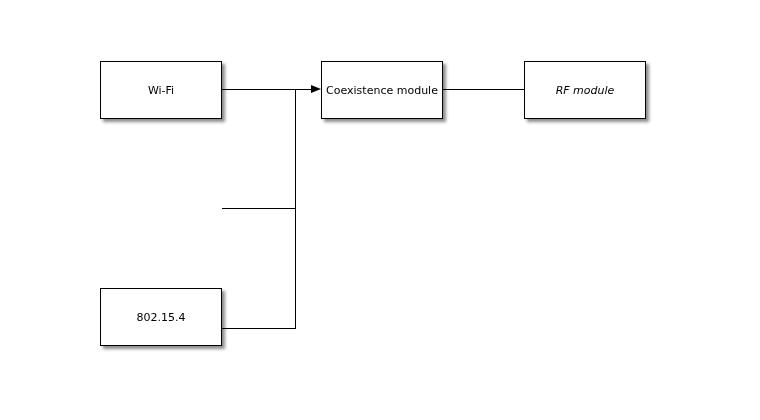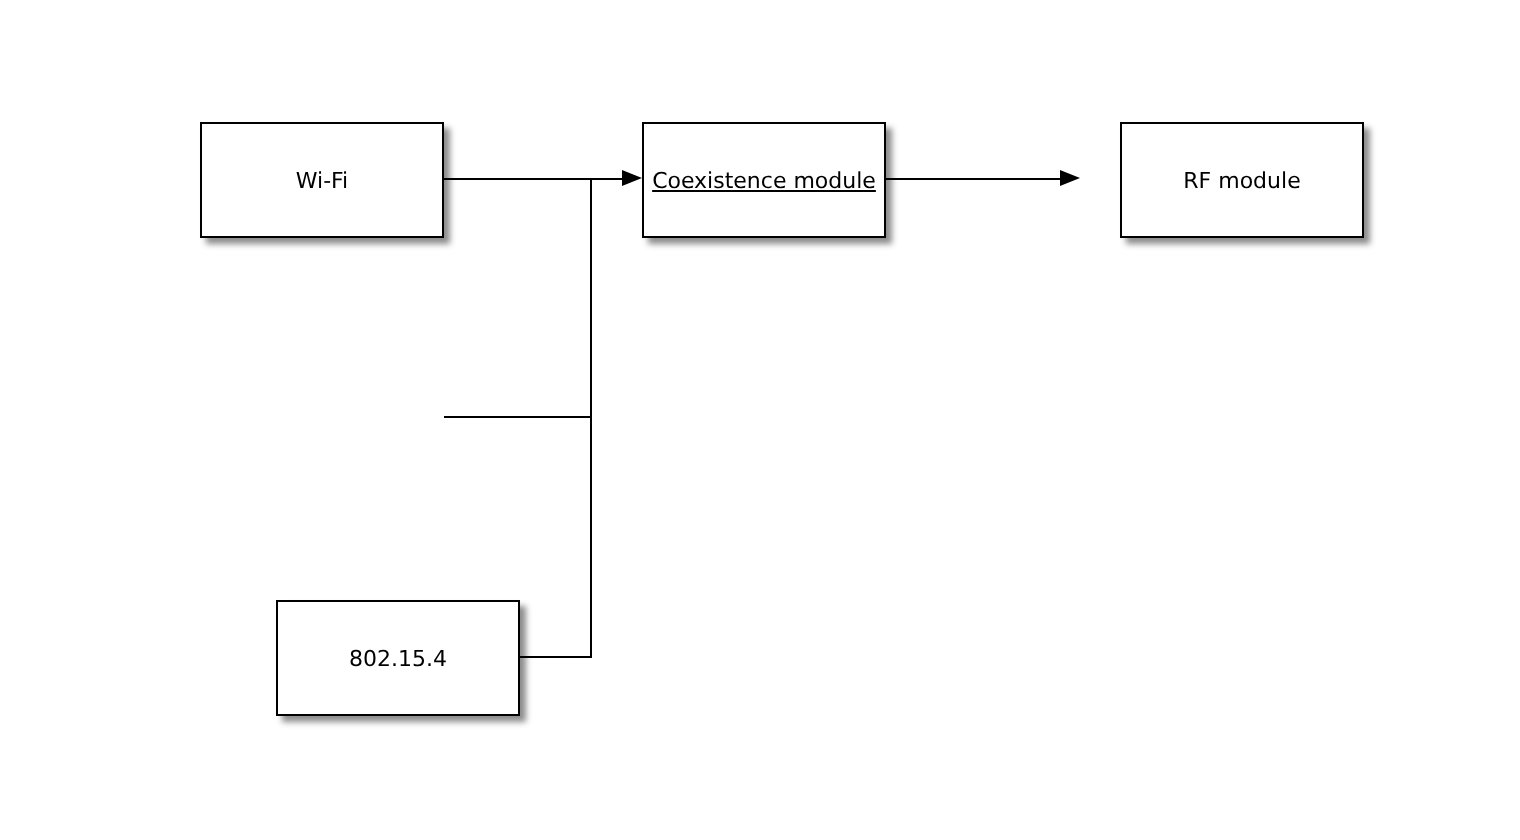--- a/index.html
+++ b/index.html
@@ -26,23 +26,23 @@
     display: flex;
     align-items: center;
     justify-content: center;
     font-size: 11px;
     color: #000000;
     white-space: nowrap;
     text-align: left;
   }
   .node-wifi        { left: 100px; top: 61px; }
   .node-bluetooth   { left: 100px; top: 180px; }
-  .node-ieee802154  { left: 100px; top: 300px; margin-left: 38px; }
-  .node-coexistence { left: 321px; top: 61px; text-decoration: underline; }
-  .node-rf          { left: 560px; top: 61px; }
+  .node-ieee802154  { left: 100px; top: 288px; }
+  .node-coexistence { left: 321px; top: 61px; }
+  .node-rf          { left: 524px; top: 61px; font-style: italic; }
 
   .line {
     position: absolute;
     background: #000000;
   }
   .line-wifi-out   { left: 222px; top: 89px;  width: 89px;  height: 1px; }
   .line-trunk      { left: 295px; top: 89px;  width: 1px;   height: 240px; }
   .line-bt-out     { left: 222px; top: 208px; width: 74px;  height: 1px; }
   .line-zb-out     { left: 222px; top: 328px; width: 74px;  height: 1px; }
   .line-coex-rf    { left: 443px; top: 89px;  width: 87px;  height: 1px; }

